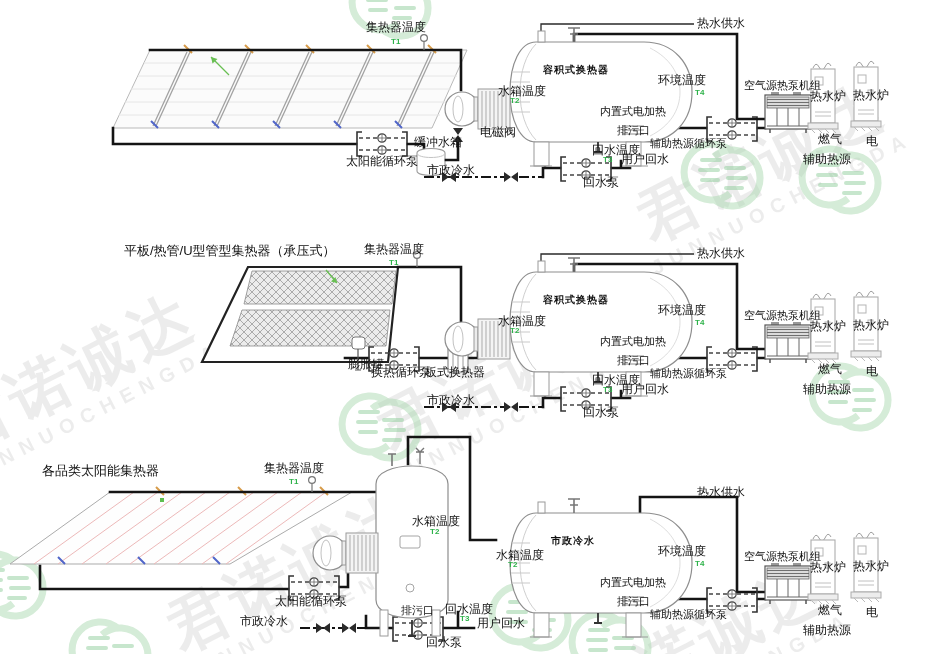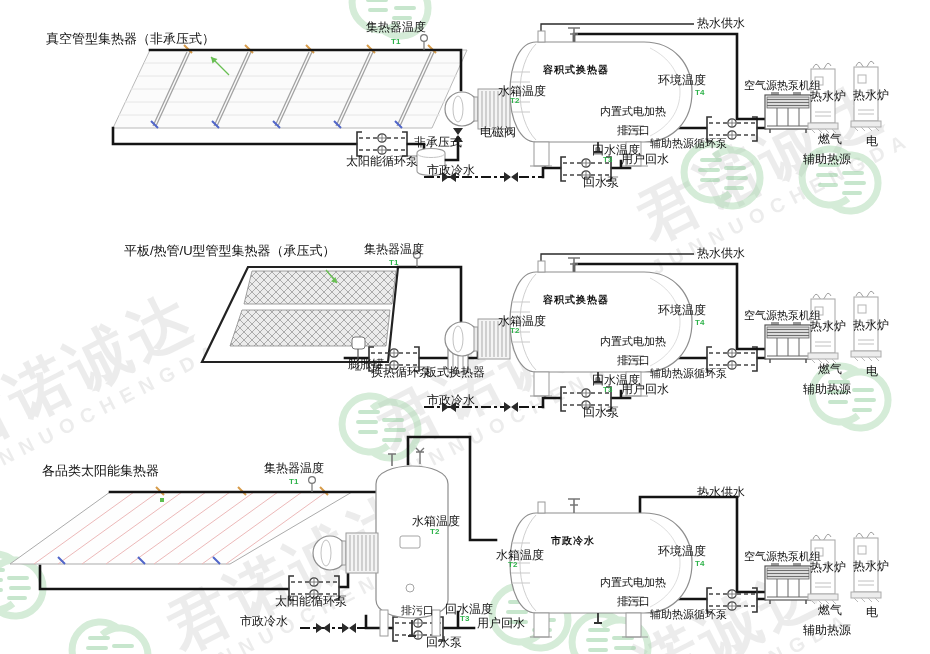--- a/index.html
+++ b/index.html
@@ -265,25 +265,24 @@
       <use href="#sym-pump" x="706" y="587"></use>
       <use href="#sym-vtank" x="362" y="452"></use>
       <use href="#sym-motor" x="312" y="526"></use>
       <use href="#sym-htank" x="500" y="513"></use>
       <use href="#sym-hpump" x="765" y="563"></use>
       <use href="#sym-furnace" x="808" y="533"></use>
       <use href="#sym-furnace" x="851" y="531"></use>
     </g>
   </svg>
 
-  <span class="lb s13" style="left:46px;top:32px;">真空管型集热器（非承压式）</span>
   <span class="lb s12" style="left:366px;top:21px;">集热器温度</span>
   <span class="lb gn" style="left:391px;top:37px;">T1</span>
   <span class="lb s12" style="left:346px;top:155px;">太阳能循环泵</span>
-  <span class="lb s10" style="left:414px;top:136px;">非承压式</span>
+  <span class="lb s10" style="left:414px;top:136px;">缓冲水箱</span>
   <span class="lb s10" style="left:480px;top:126px;">电磁阀</span>
   <span class="lb s12" style="left:427px;top:164px;">市政冷水</span>
   <span class="lb tk" style="left:543px;top:64px;">容积式换热器</span>
   <span class="lb s10" style="left:498px;top:85px;">水箱温度</span>
   <span class="lb gn" style="left:510px;top:96px;">T2</span>
   <span class="lb s12" style="left:658px;top:74px;">环境温度</span>
   <span class="lb gn" style="left:695px;top:88px;">T4</span>
   <span class="lb s11" style="left:600px;top:105px;">内置式电加热</span>
   <span class="lb s11" style="left:617px;top:124px;">排污口</span>
   <span class="lb s10" style="left:592px;top:144px;">回水温度</span>

